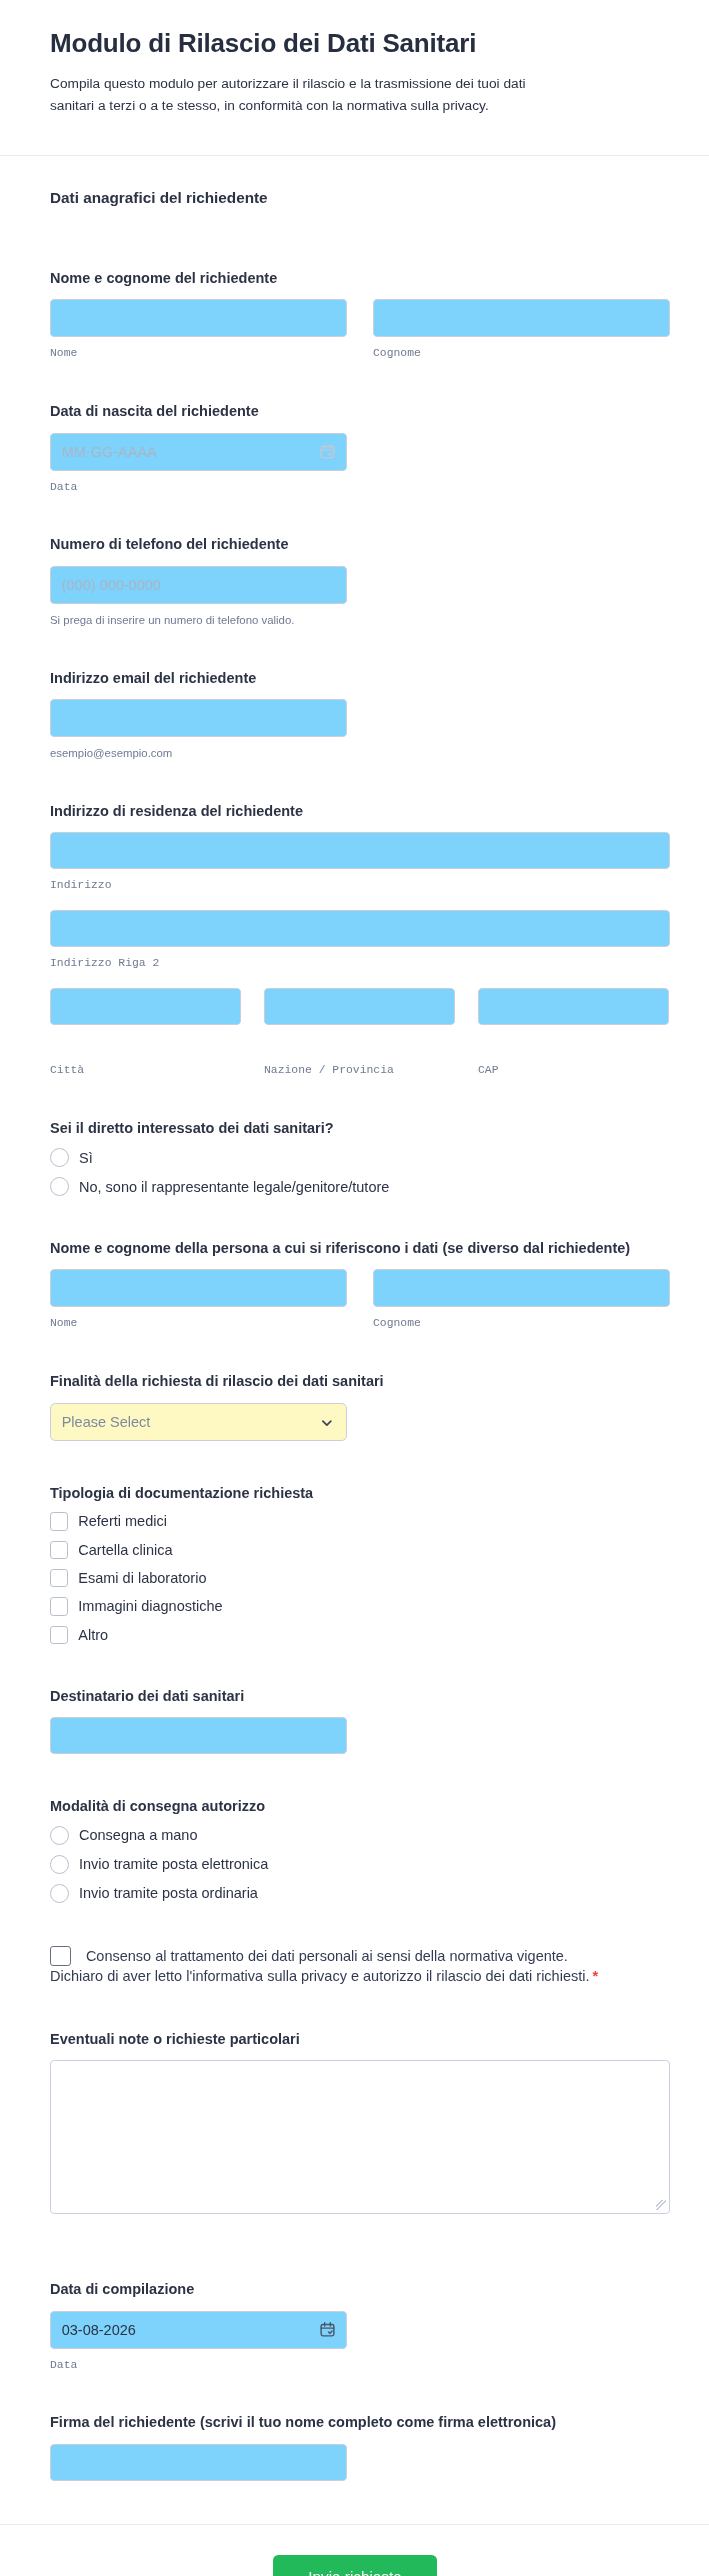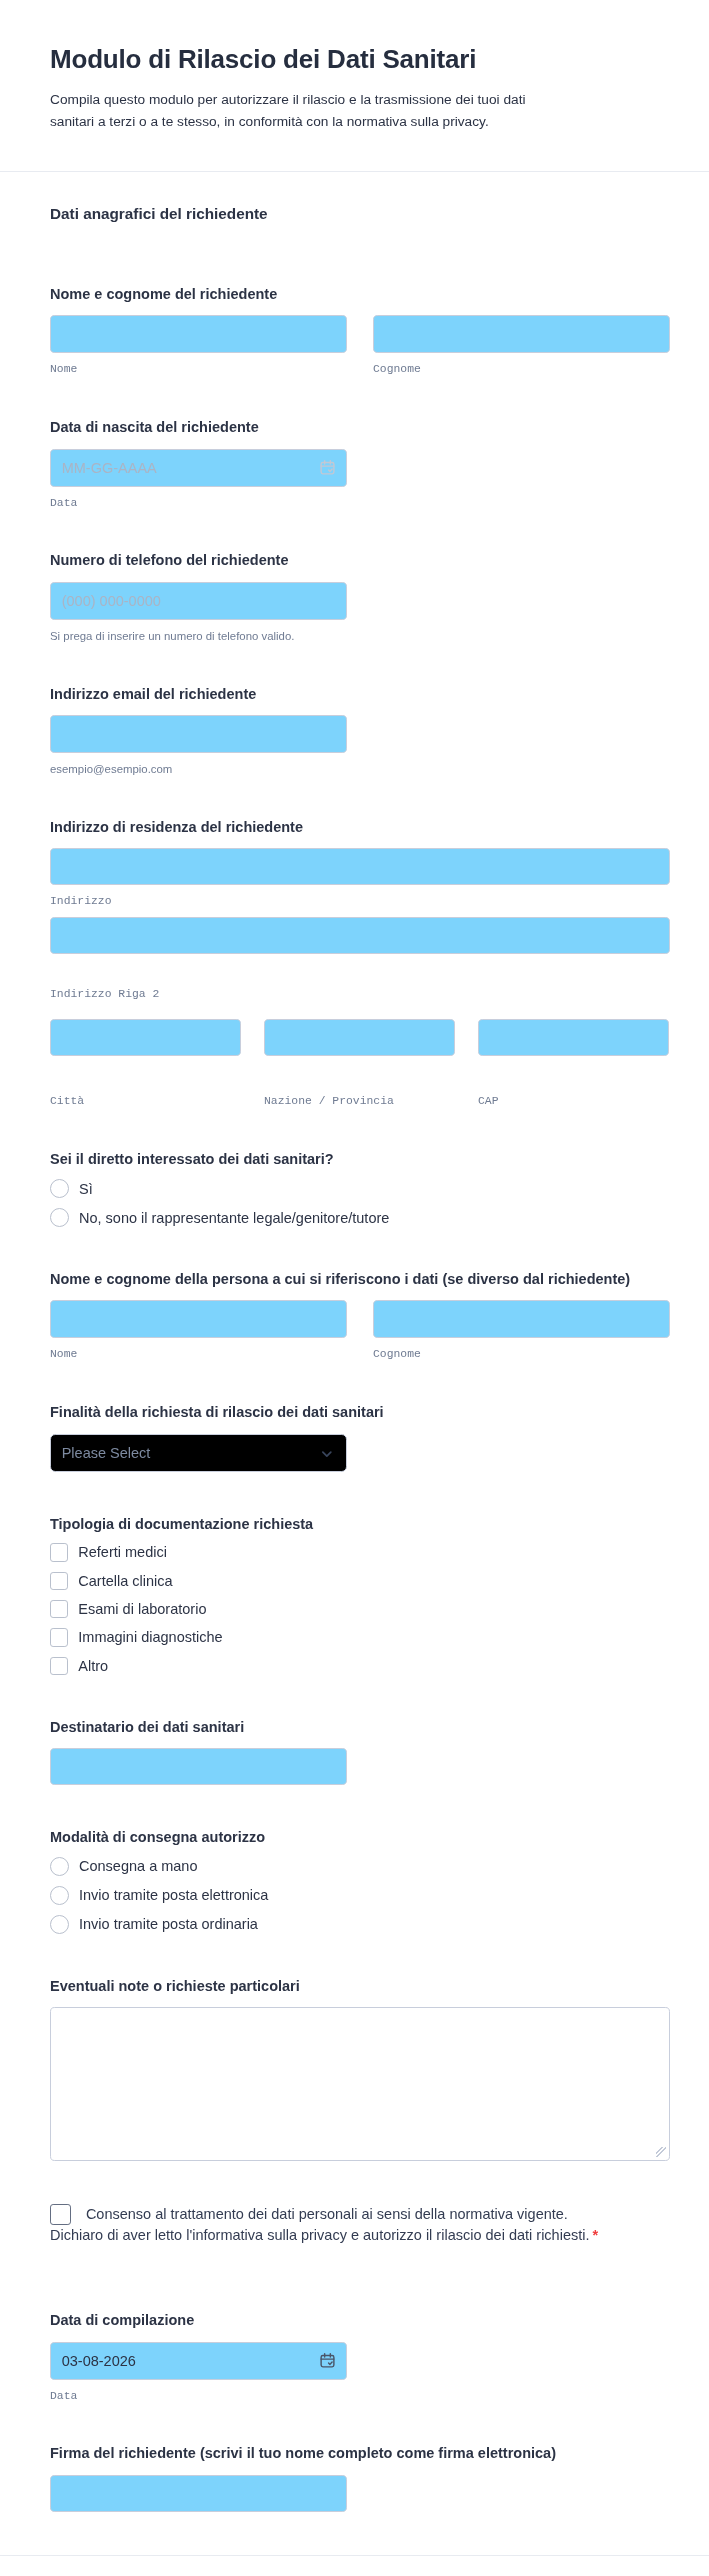--- a/index.html
+++ b/index.html
@@ -6,21 +6,21 @@
   html, body { background: #ffffff; }
   body {
     width: 710px;
     min-height: 2576px;
     font-family: "Liberation Sans", sans-serif;
     color: #2c3345;
   }
   .content { padding-left: 50px; padding-right: 40px; }
 
   
-  .form-header { padding-top: 44px; }
+  .form-header { padding-top: 28px; }
   .form-title {
     font-size: 26px;
     font-weight: 700;
     color: #262e3f;
     letter-spacing: -0.2px;
   }
   .form-subtitle {
     margin-top: 13.7px;
     font-size: 13.7px;
     line-height: 22px;
@@ -90,21 +90,21 @@
     display: inline-block;
     cursor: pointer;
   }
 
   
   .select-box {
     position: relative;
     width: 297px; height: 38px;
     border: 0.8px solid #c8cedc;
     border-radius: 5.3px;
-    background: #000000;
+    background: #fef9c3;
     display: flex; align-items: center;
     padding: 0 34px 0 10.7px;
     cursor: pointer;
   }
   .select-value { font-size: 14.5px; color: #7d8aa0; }
   .chev-icon { position: absolute; right: 12.2px; top: 12.2px; width: 13.7px; height: 13.7px; }
 
   
   .choice-group .q-label { margin-bottom: 10.7px; }
   .choice-row {
@@ -245,21 +245,21 @@
     </div>
     <div class="hint">esempio@esempio.com</div>
   </div>
 
   <div class="question">
     <div class="q-label">Indirizzo di residenza del richiedente</div>
     <div class="col w-full">
       <input type="text" class="text-input input-short" style="">
       <div class="sublabel">Indirizzo</div>
     </div>
-    <div class="col w-full" style="margin-top:10px;gap:24px;">
+    <div class="col w-full" style="margin-top:19px;">
       <input type="text" class="text-input input-short" style="">
       <div class="sublabel">Indirizzo Riga 2</div>
     </div>
     <div class="grid-3" style="margin-top:19px;">
       <div class="col">
         <input type="text" class="text-input input-short" style="">
         <div class="sublabel">Città</div>
       </div>
       <div class="col">
         <input type="text" class="text-input input-short" style="">
@@ -351,30 +351,30 @@
       <span class="radio-circle"></span>
       <span class="choice-label">Invio tramite posta elettronica</span>
     </div>
     <div class="choice-row">
       <span class="radio-circle"></span>
       <span class="choice-label">Invio tramite posta ordinaria</span>
     </div>
   </div>
 
   <div class="question">
+    <div class="consent-block">
+      <span class="consent-checkbox"></span><span>Consenso al trattamento dei dati personali ai sensi della normativa vigente. Dichiaro di aver letto l'informativa sulla privacy e autorizzo il rilascio dei dati richiesti.</span><span class="required-star">*</span>
+    </div>
+  </div>
+
+  <div class="question">
     <div class="q-label">Eventuali note o richieste particolari</div>
     <div class="ta-wrap">
       <textarea class="notes-textarea" style=""></textarea>
       <span class="resize-grip"></span>
-    </div>
-  </div>
-
-  <div class="question">
-    <div class="consent-block">
-      <span class="consent-checkbox"></span><span>Consenso al trattamento dei dati personali ai sensi della normativa vigente. Dichiaro di aver letto l'informativa sulla privacy e autorizzo il rilascio dei dati richiesti.</span><span class="required-star">*</span>
     </div>
   </div>
 
   <div class="question mt-extra">
     <div class="q-label">Data di compilazione</div>
     <div class="date-wrap">
       <input type="text" class="text-input" value="03-08-2026" style="">
       <span class="cal-icon">
         <svg viewBox="0 0 24 24" width="17" height="17" fill="none" stroke="#4a5568" stroke-width="2" stroke-linecap="round" stroke-linejoin="round">
           <rect x="3" y="5" width="18" height="16" rx="2.5"></rect>

